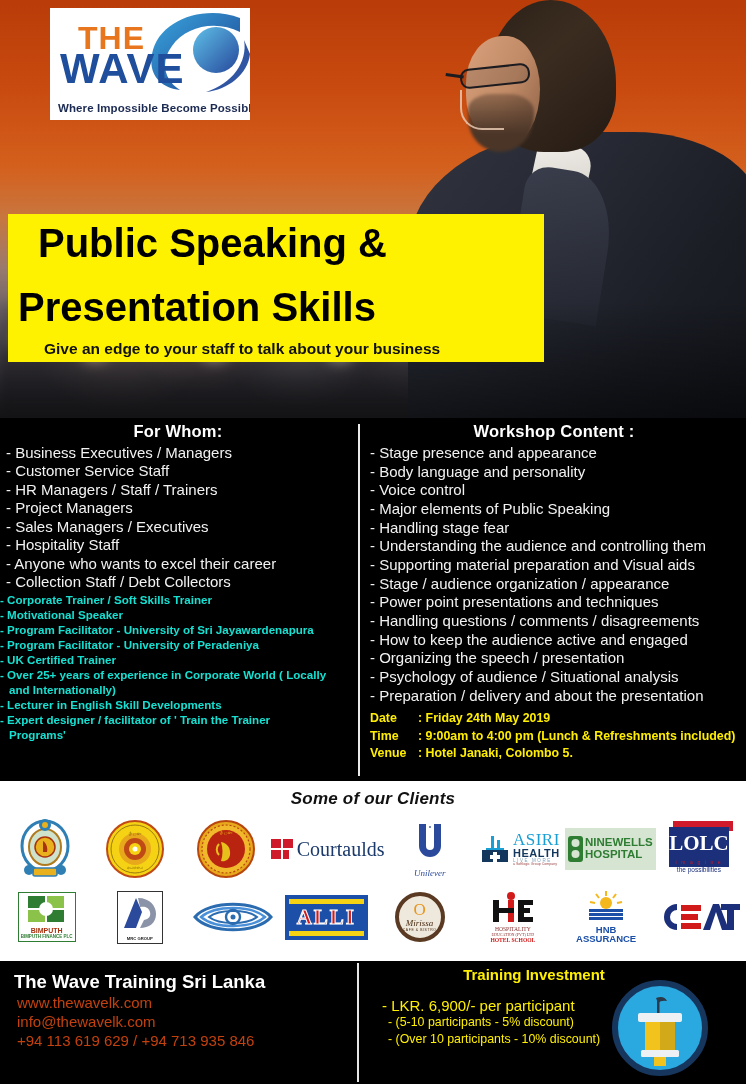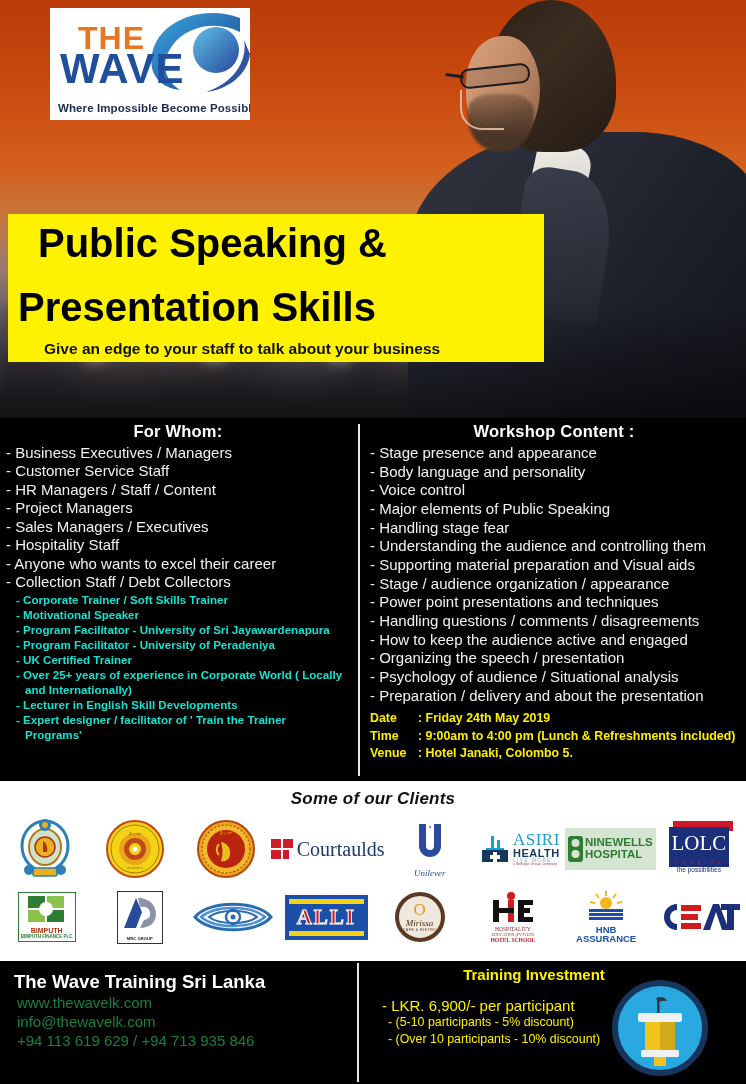--- a/index.html
+++ b/index.html
@@ -155,21 +155,21 @@
     text-align:center; font-size:16.5px; font-weight:bold; color:#ffffff;
     margin-bottom:3px; letter-spacing:.2px;
   }
   .head-cyan {
     text-align:center; font-size:16.5px; font-weight:bold; color:#2ff3f3;
     letter-spacing:.2px;
   }
   ul.plain { list-style:none; }
   ul.plain li { white-space:nowrap; }
   .li-white { font-size:15px; color:#f2f2f2; line-height:1.23; padding-left:6px; }
-  .li-cyan  { font-size:11.6px; font-weight:bold; color:#15e0d2; line-height:1.295; padding-left:16px; white-space:normal; }
+  .li-cyan  { font-size:11.6px; font-weight:bold; color:#15e0d2; line-height:1.295; padding-left:0; white-space:normal; }
   .li-cyan .cont { display:block; padding-left:9px; }
   .li-content { font-size:15px; color:#f2f2f2; line-height:1.245; padding-left:8px; }
 
   
   .date-block { position:absolute; left:8px; top:288px; font-size:12.4px; font-weight:bold; color:#ffee00; }
   .date-row { display:flex; line-height:1.42; white-space:nowrap; }
   .date-key { width:48px; flex:0 0 48px; }
   .date-val { }
 
   
@@ -186,21 +186,21 @@
   .logo-row.r1 { top:34px; height:68px; }
   .logo-row.r2 { top:104px; height:64px; }
   .cell { display:flex; align-items:center; justify-content:center;
           height:100%; flex:1 1 0; }
 
   
   .footer { position:absolute; left:0; top:961px; width:746px; height:123px; background:#000; }
   .foot-divider { position:absolute; left:357px; top:963px; width:1.5px; height:119px; background:#fff; opacity:.9; }
   .foot-left { position:absolute; left:14px; top:970px; width:336px; }
   .foot-org { font-size:18.5px; font-weight:bold; color:#fff; line-height:1.3; }
-  .foot-line { font-size:15px; color:#15803d; line-height:1.26; padding-left:3px; }
+  .foot-line { font-size:15px; color:#c2410c; line-height:1.26; padding-left:3px; }
   .foot-right { position:absolute; left:362px; top:966px; width:384px; }
   .invest-title { text-align:center; font-size:15px; font-weight:bold; color:#ffef00;
                   padding-left:-20px; margin-left:-40px; }
   .invest-l1 { font-size:15px; color:#ffef00; padding-left:20px; margin-top:14px; }
   .invest-l2, .invest-l3 { font-size:12.4px; color:#ffef00; padding-left:26px; line-height:1.4; }
 
   .podium-wrap { position:absolute; left:250px; top:14px; width:96px; height:96px; }
   .podium-circle { position:absolute; inset:0; border-radius:50%;
                    background:#2aa8e0; border:6px solid #16365e; }
 </style>
@@ -253,21 +253,21 @@
   </div>
 
   <div class="body-sec"></div>
   <div class="col-divider"></div>
 
   <div class="col-left">
     <div class="head-white">For Whom:</div>
     <ul class="plain" id="forWhomList">
         <li class="li-white">- Business Executives / Managers</li>
         <li class="li-white">- Customer Service Staff</li>
-        <li class="li-white">- HR Managers / Staff / Content</li>
+        <li class="li-white">- HR Managers / Staff / Trainers</li>
         <li class="li-white">- Project Managers</li>
         <li class="li-white">- Sales Managers / Executives</li>
         <li class="li-white">- Hospitality Staff</li>
         <li class="li-white">- Anyone who wants to excel their career</li>
         <li class="li-white">- Collection Staff / Debt Collectors</li>
       </ul>
     <ul class="plain" id="facilitatorList">
         <li class="li-cyan">- Corporate Trainer / Soft Skills Trainer</li>
         <li class="li-cyan">- Motivational Speaker</li>
         <li class="li-cyan">- Program Facilitator - University of Sri Jayawardenapura</li>
@@ -414,21 +414,21 @@
             <div style="font-size:11.5px;font-weight:bold;color:#2e7d32;">NINEWELLS</div>
             <div style="font-size:11.5px;font-weight:bold;color:#2e7d32;">HOSPITAL</div>
           </div>
         </div>
       </div>
 
       <div class="cell">
         <div style="position:relative;width:64px;height:56px;">
           <div style="position:absolute;left:4px;top:0;width:60px;height:10px;background:#cf1a2b;"></div>
           <div style="position:absolute;left:0;top:6px;width:60px;height:40px;background:#1b2f7a;"></div>
-          <div style="position:absolute;left:0;top:10px;width:60px;text-align:center;font-size:21px;font-weight:normal;color:#fff;font-family:'Liberation Serif',serif;">LOLC</div>
+          <div style="position:absolute;left:0;top:10px;width:60px;text-align:center;font-size:21px;font-weight:bold;color:#fff;font-family:'Liberation Serif',serif;">LOLC</div>
           <div style="position:absolute;left:0;top:38px;width:60px;text-align:center;font-size:5px;color:#cf1a2b;letter-spacing:1.6px;">i m a g i n e</div>
           <div style="position:absolute;left:0;top:45px;width:60px;text-align:center;font-size:6.5px;color:#1b2f7a;">the possibilities</div>
         </div>
       </div>
     </div>
 
     <div class="logo-row r2">
 
       <div class="cell">
         <div style="text-align:center;border:1px solid #2e7d32;padding:2px;">

